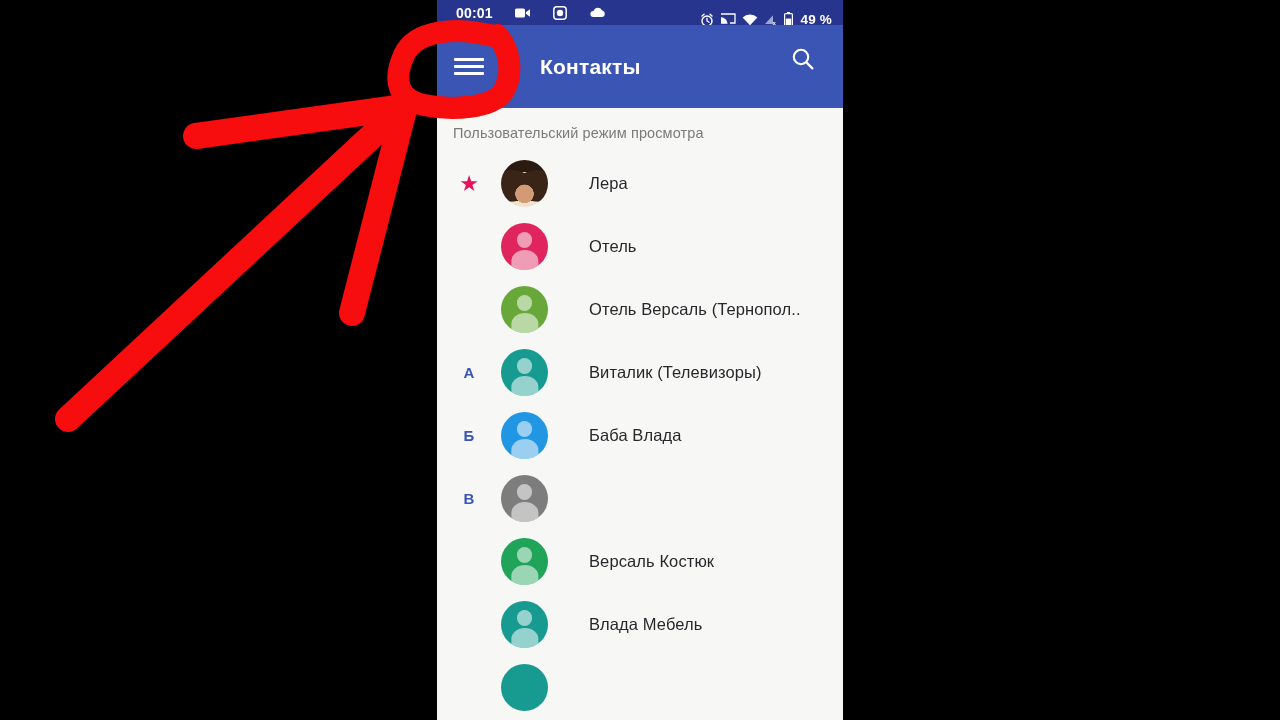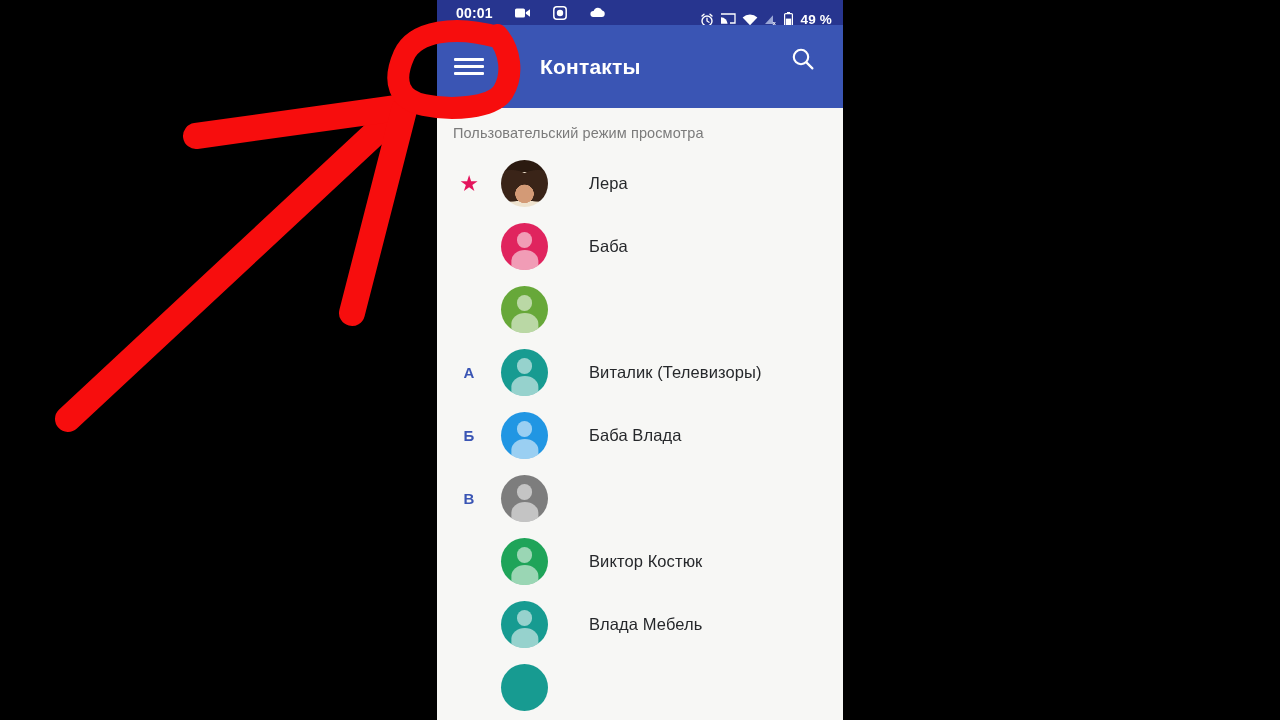--- a/index.html
+++ b/index.html
@@ -142,27 +142,28 @@
           <div class="row">
             <span class="star">★</span>
             <span class="av photo1"></span>
             <span class="name">Лера</span>
           </div>
           <div class="row">
             <span class="av" style="background: rgb(224, 36, 94);">
               <span class="head"></span>
               <span class="body"></span>
             </span>
-            <span class="name">Баба</span>
+            <span class="name">Отель</span>
           </div>
           <div class="row">
             <span class="av" style="background: rgb(103, 168, 57);">
               <span class="head"></span>
               <span class="body"></span>
             </span>
+            <span class="name">Отель Версаль (Тернопол..</span>
           </div>
           <div class="row">
             <span class="sec">А</span>
             <span class="av" style="background: rgb(23, 155, 145);">
               <span class="head"></span>
               <span class="body"></span>
             </span>
             <span class="name">Виталик (Телевизоры)</span>
           </div>
           <div class="row">
@@ -178,21 +179,21 @@
             <span class="av" style="background: rgb(125, 125, 125);">
               <span class="head"></span>
               <span class="body"></span>
             </span>
           </div>
           <div class="row">
             <span class="av" style="background: rgb(31, 164, 89);">
               <span class="head"></span>
               <span class="body"></span>
             </span>
-            <span class="name">Виктор Костюк</span>
+            <span class="name">Версаль Костюк</span>
           </div>
           <div class="row">
             <span class="av" style="background: rgb(23, 155, 145);">
               <span class="head"></span>
               <span class="body"></span>
             </span>
             <span class="name">Влада Мебель</span>
           </div>
           <div class="row">
             <span class="av" style="background: rgb(23, 155, 145);"></span>

